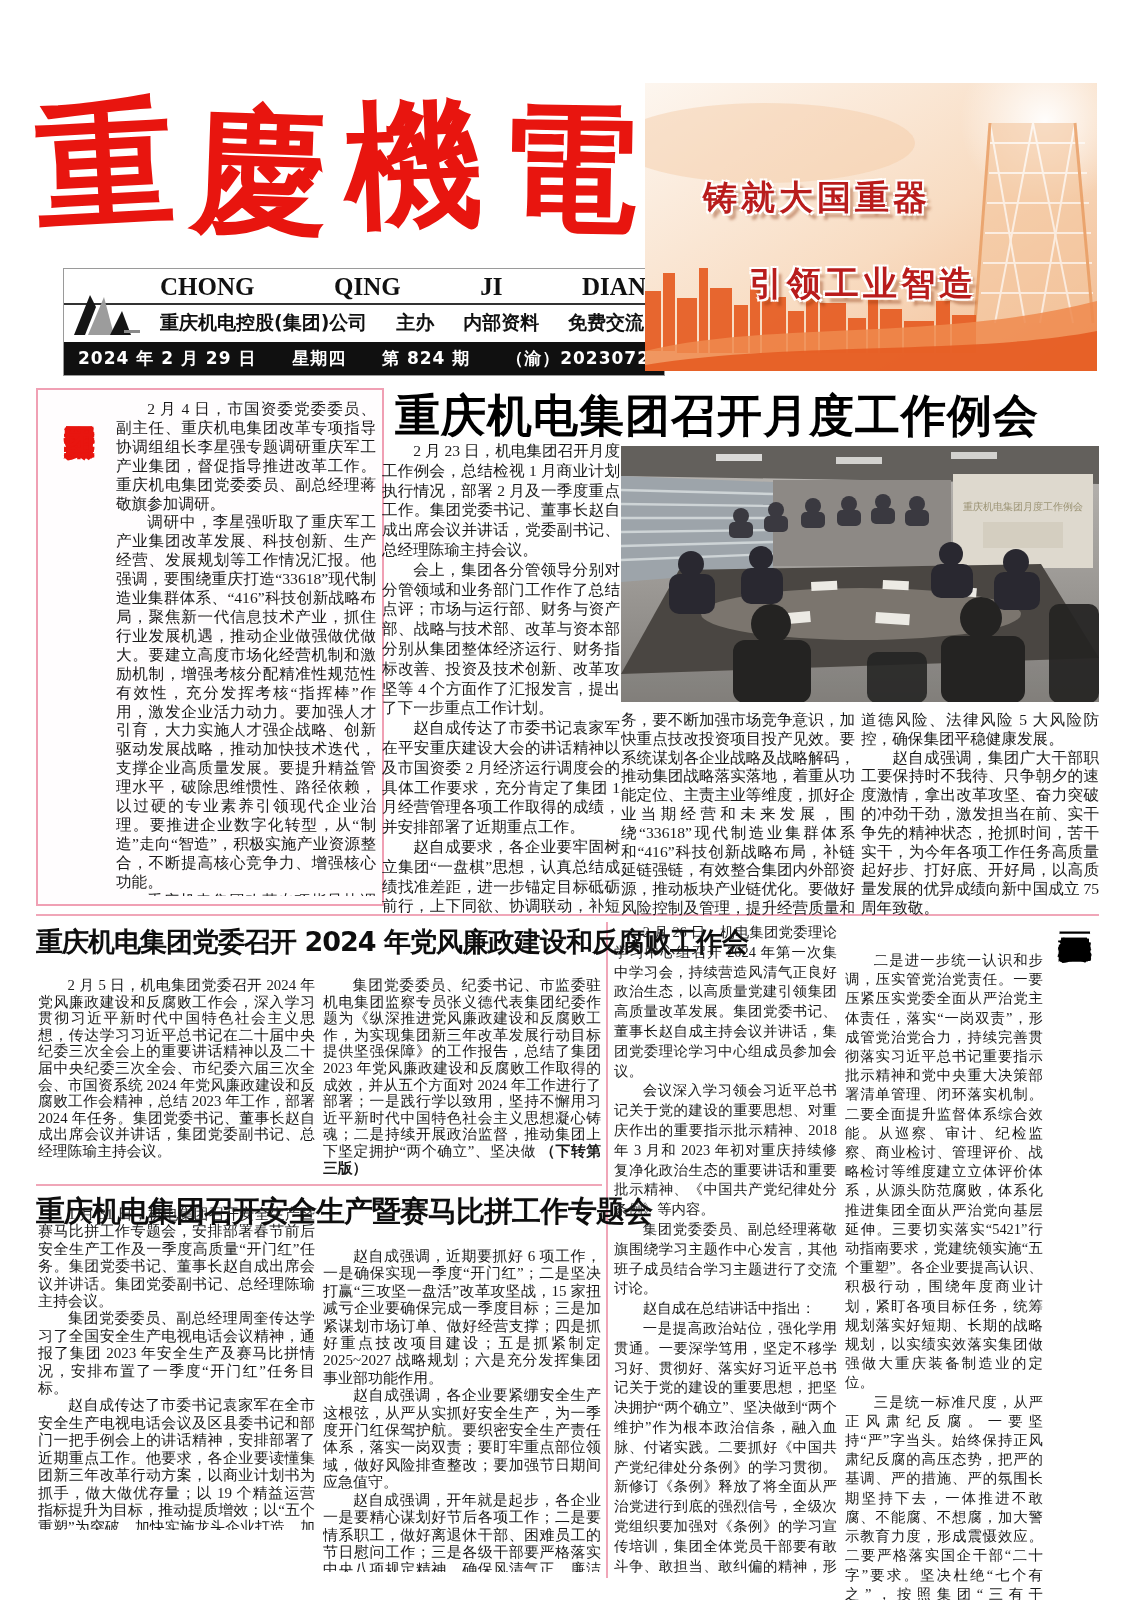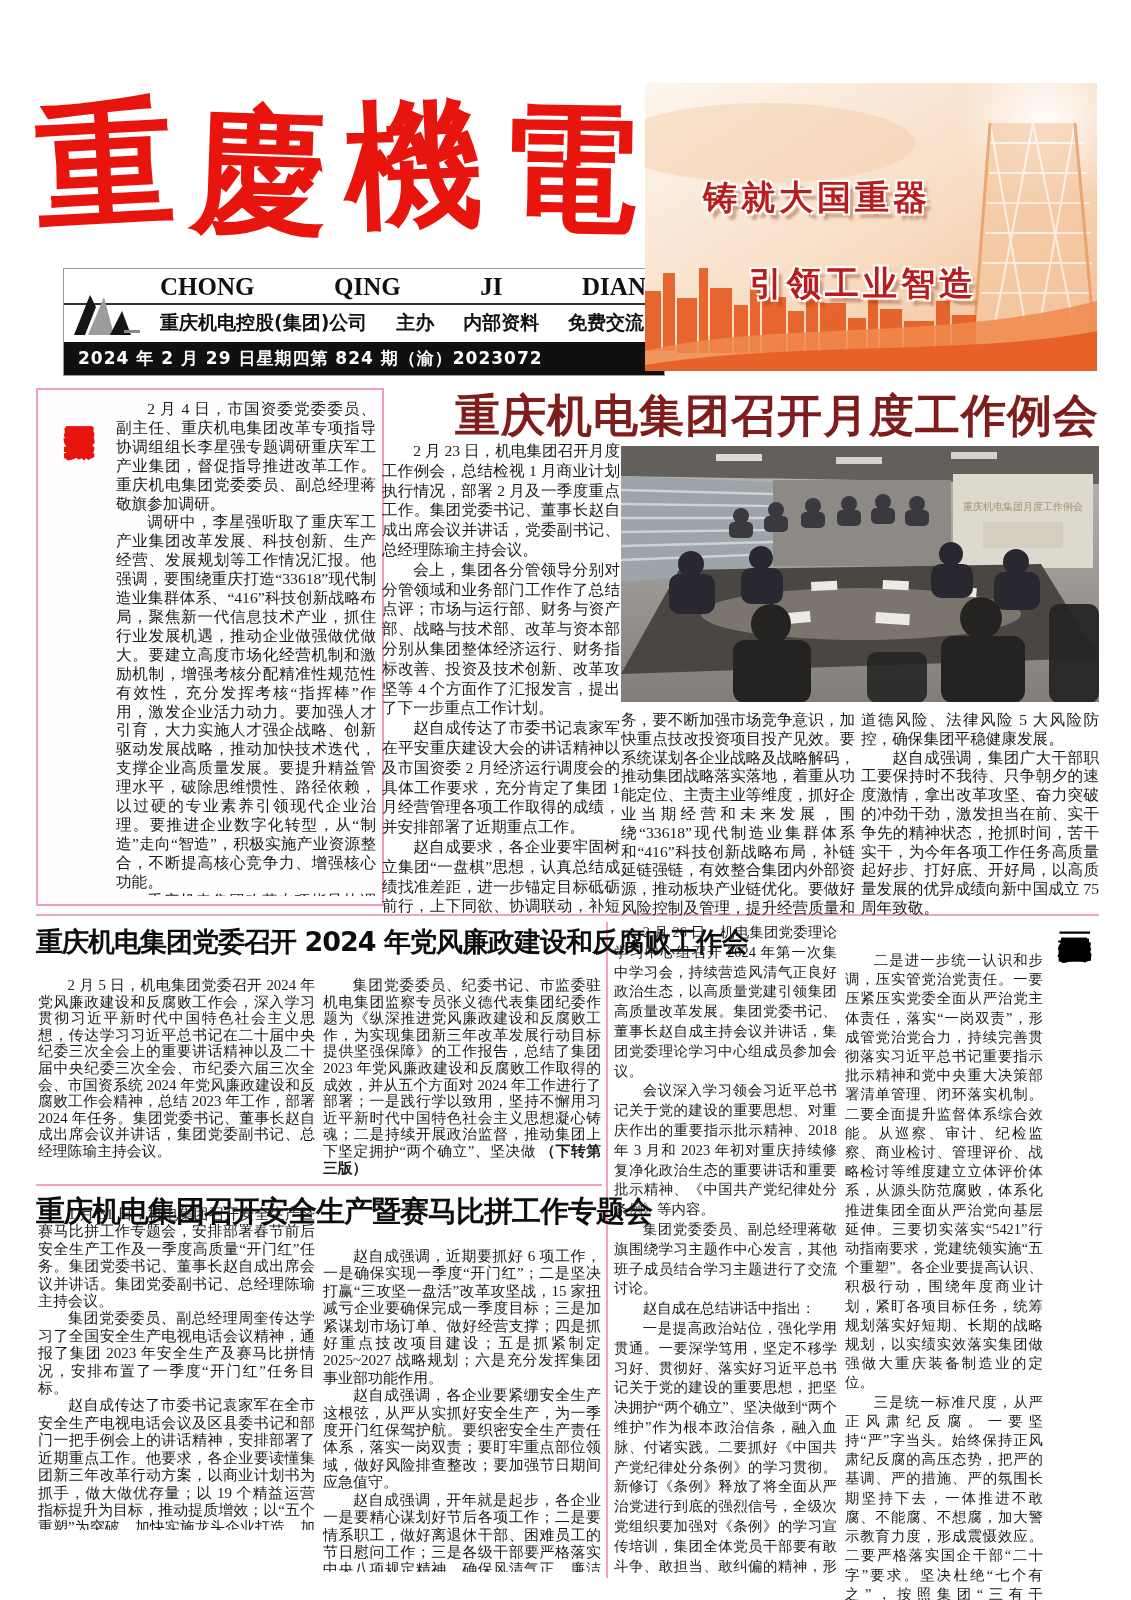--- a/index.html
+++ b/index.html
@@ -32,21 +32,21 @@
     padding:4px 18px 2px 96px;
     font-family:"Liberation Serif", serif; font-weight:bold; font-size:25px; color:#111;
   }
   .mast-rule { border-top:2px solid #333; margin:0; }
   .pub-row {
     display:flex; justify-content:space-between; align-items:flex-end;
     padding:5px 20px 6px 96px; font-size:19px; font-weight:600; color:#111;
     font-family:"DejaVu Sans", sans-serif;
   }
   .date-bar {
-    background:#101010; color:#fff; display:flex; justify-content:flex-start;
+    background:#101010; color:#fff; display:flex; justify-content:space-between;
     align-items:center; padding:5px 14px; font-family:"DejaVu Sans", sans-serif;
     font-weight:bold; font-size:17px; letter-spacing:1px;
   }
   .logo-wrap { position:absolute; left:8px; top:22px; width:70px; height:48px; }
 
   
   .banner { left:645px; top:83px; width:452px; height:288px; overflow:hidden; }
   .banner svg { position:absolute; left:0; top:0; }
   .banner-text {
     position:absolute; font-family:"DejaVu Sans", sans-serif; font-weight:bold;
@@ -76,23 +76,23 @@
     font-family:"DejaVu Sans", sans-serif; font-weight:bold; font-size:31px;
     color:#e8150f; line-height:60px; letter-spacing:0px;
   }
   .diaoyan-body {
     position:absolute; left:78px; top:10px; width:260px; height:496px; overflow:hidden;
     font-size:15.6px; line-height:18.9px;
   }
 
   
   .head-monthly {
-    left:395px; top:386px; width:704px; text-align:right;
+    left:395px; top:386px; width:704px; text-align:left;
     font-family:"DejaVu Sans", sans-serif; font-weight:bold; font-size:45px;
-    color:#7f1d1d; letter-spacing:1px; white-space:nowrap;
+    color:#000000; letter-spacing:1px; white-space:nowrap;
   }
   .mcol1 { left:382px; top:441px; width:238px; height:477px; overflow:hidden;
            font-size:15.6px; line-height:19.8px; }
   .photo  { left:621px; top:446px; width:478px; height:256px; background:#9c9995; overflow:hidden; }
   .mcol2 { left:621px; top:711px; width:234px; height:207px; overflow:hidden;
            font-size:15.6px; line-height:18.8px; }
   .mcol3 { left:861px; top:711px; width:238px; height:207px; overflow:hidden;
            font-size:15.6px; line-height:18.8px; }
 
   

